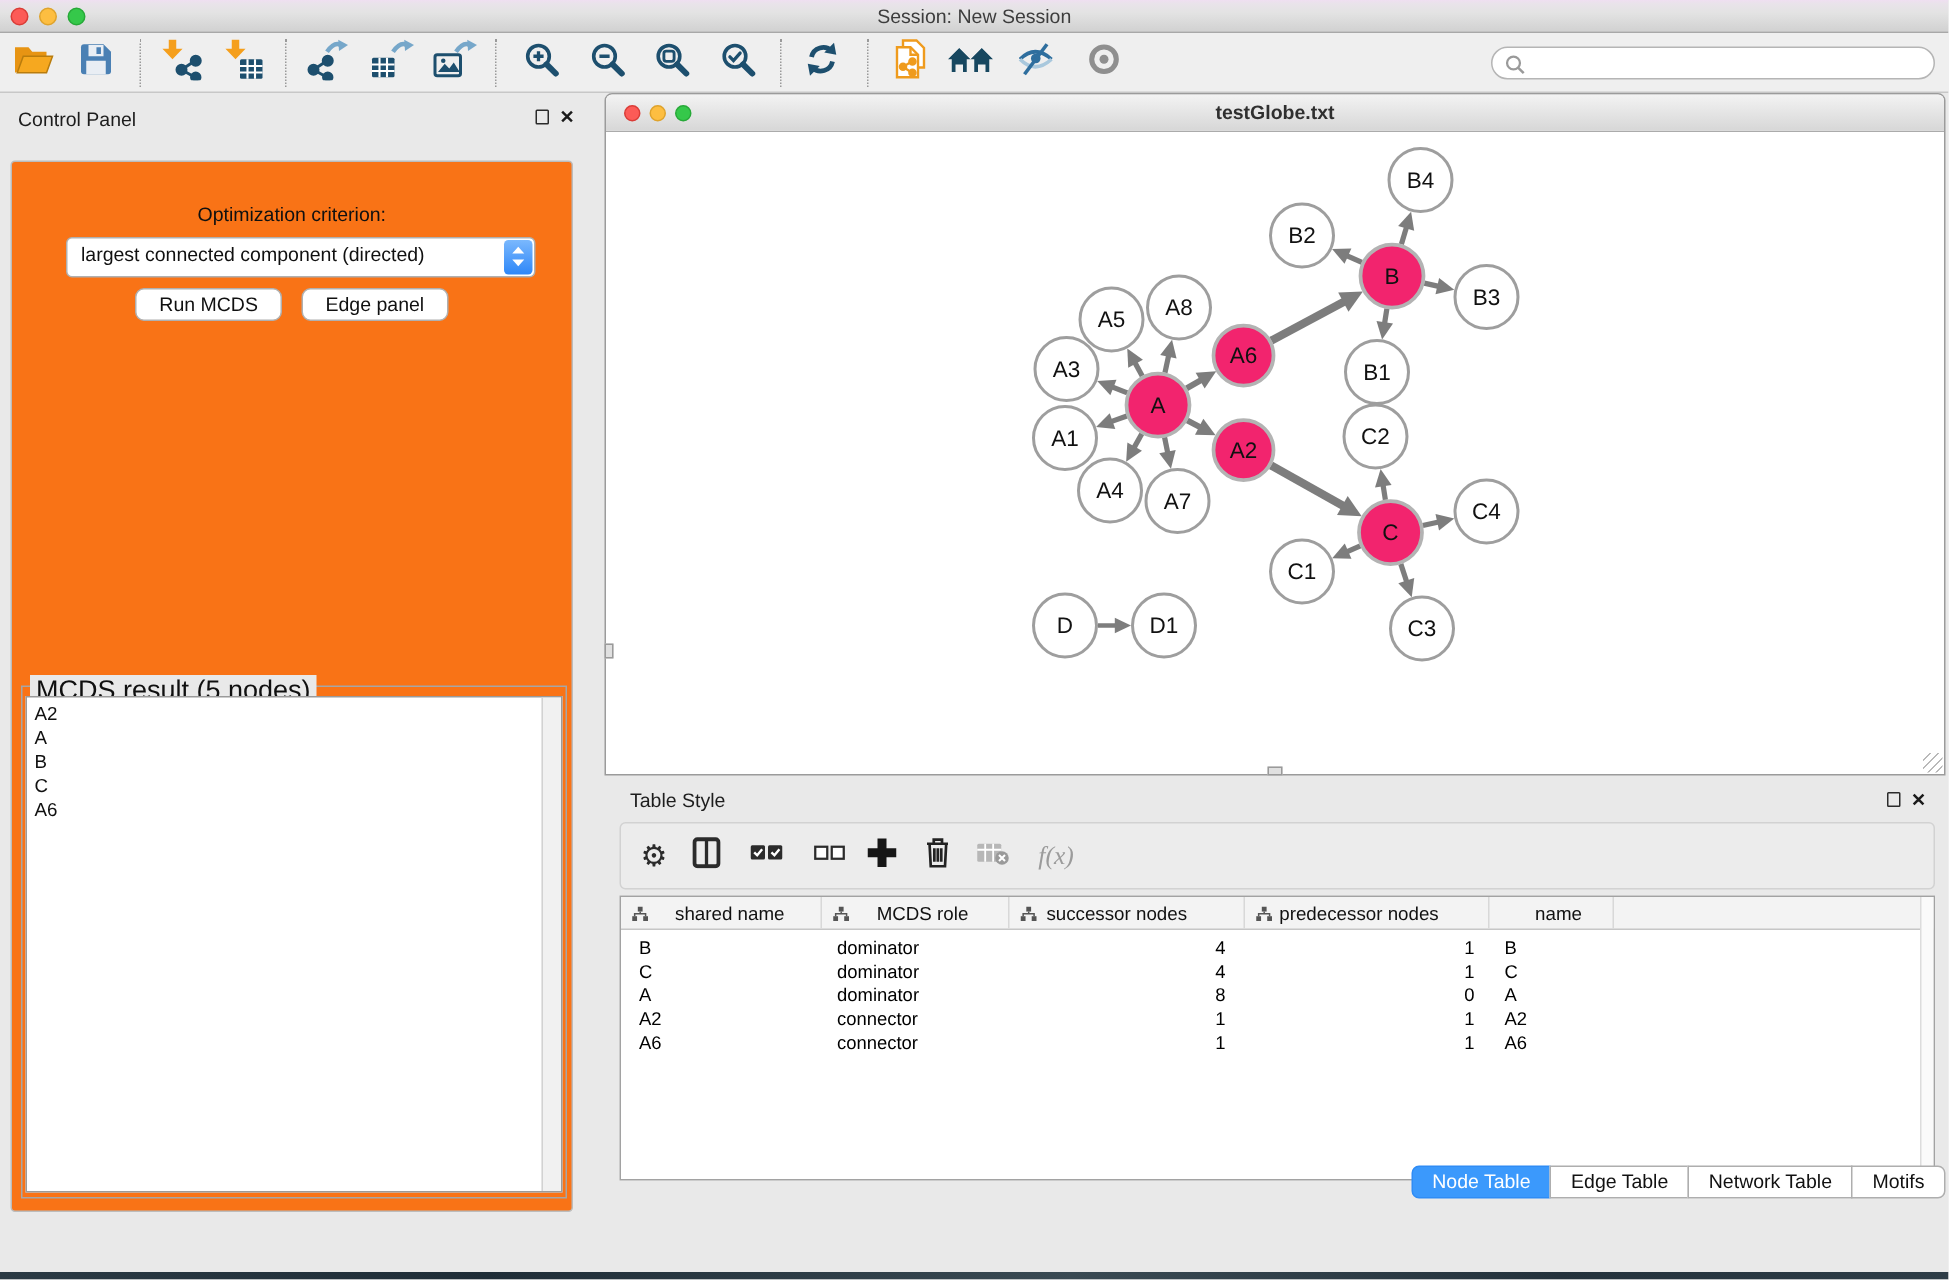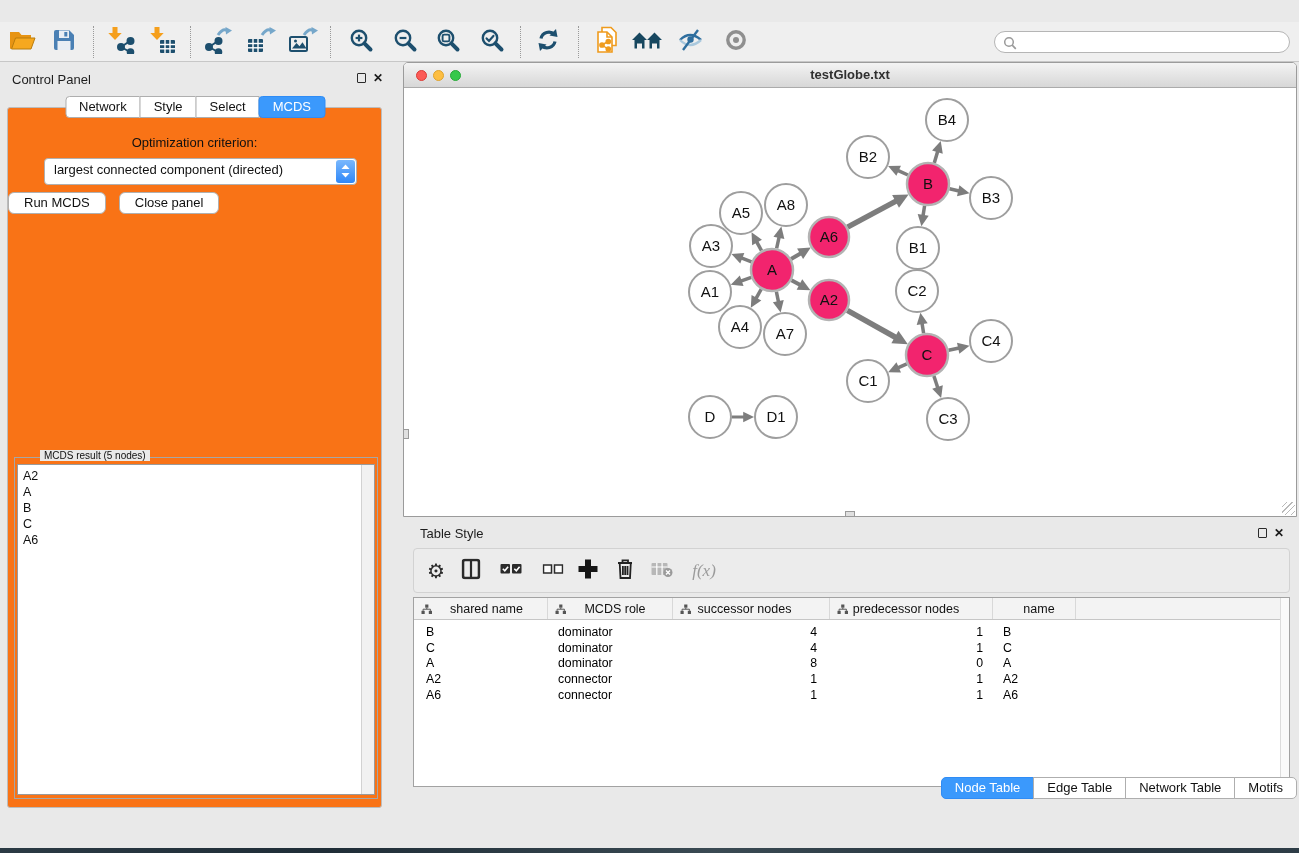--- a/index.html
+++ b/index.html
@@ -41,26 +41,26 @@
   .seg-tab.active { background:#3b99fc; border-color:#2f8cf5; color:#fff; border-radius:4px; }
   .cp-content { position:absolute; left:7px; right:9px; top:45px; bottom:10px;
     border:1px solid #bcbcbc; border-radius:3px; background:#f97316; }
   .opt-label { position:absolute; top:27px; width:100%; text-align:center; font-size:13px; color:#101010; }
   .dropdown { position:absolute; left:36px; top:50px; width:313px; height:27px; background:#fff;
     border:1px solid #b0b0b0; border-radius:4px; }
   .dropdown-text { position:absolute; left:9px; top:3px; font-size:13px; color:#101010; white-space:nowrap; }
   .dropdown-stepper { position:absolute; right:1px; top:1px; bottom:1px; width:19px; border-radius:3px;
     background:linear-gradient(180deg,#7ab8fd,#2e87f8); }
   .dropdown-stepper svg { position:absolute; left:4px; top:3px; }
-  .cp-buttons { position:absolute; top:84px; width:100%; display:flex; gap:13px; }
+  .cp-buttons { position:absolute; top:84px; width:100%; display:flex; justify-content:center; gap:13px; }
   .cp-btn { height:22px; line-height:20px; padding:0 15px; font-size:13px; background:#fff;
     border:1px solid #b0b0b0; border-radius:6px; color:#101010; }
   .result-group { position:absolute; left:6px; right:3px; top:349px; bottom:8px; border:1px solid #a6a6a6; }
   .result-title { position:absolute; top:-8px; left:5px; background:#e9e9e9; padding:0 4px;
-    font-size:10px; color:#101010;margin-left:20px; }
+    font-size:18px; color:#101010; }
   .result-list { position:absolute; left:2px; right:2px; top:6px; bottom:3px; background:#fff;
     border:1px solid #9a9a9a; overflow:hidden; }
   .result-scroll { position:absolute; right:0; top:0; bottom:0; width:13px; background:#f1f1f1;
     border-left:1px solid #d2d2d2; }
   .result-items { padding-top:3px; }
   .result-item { font-size:12.5px; line-height:16px; padding-left:5px; color:#101010; }
 
   
   .netwin { position:absolute; left:403px; top:62px; width:894px; height:455px; background:#fff;
     border:1px solid #9b9b9b; border-radius:5px 5px 0 0; }
@@ -119,20 +119,26 @@
     padding:0 10px; font-size:12.5px; color:#111; }
   .mem-dot { width:11px; height:11px; border-radius:50%; background:#1ca02c; }
   .desktop-strip { position:absolute; left:0; top:848px; width:1299px; height:5px;
     background:linear-gradient(90deg,#2b3a44,#1f2d37 25%,#3a4a53 55%,#24323c 80%,#2e3d47); }
 </style>
 </head>
 <body>
 
 <div id="app">
 
+  <div class="titlebar">
+    <span class="tl red"></span>
+    <span class="tl yellow"></span>
+    <span class="tl green"></span>
+    <div class="title-text">Session: New Session</div>
+  </div>
 
   <div class="toolbar">
     <span class="tb-icon" style="left:22px">
       <svg width="28" height="24" viewBox="0 0 28 24">
           <path d="M2 21 V4 h9 l2.5 3 H23 v4" fill="#e79413"></path>
           <path d="M3.5 21 L7.5 10 h19.5 l-4 11 z" fill="#f6a81f" stroke="#b97c0d" stroke-width="1"></path>
         </svg>
     </span>
     <span class="tb-icon" style="left:64px">
       <svg width="24" height="24" viewBox="0 0 24 24">
@@ -287,40 +293,34 @@
           <line x1="9.2" y1="9.2" x2="12.8" y2="12.8" stroke="#9a9a9a" stroke-width="1.7"></line>
         </svg>
       <input type="text" value="" style="">
     </div>
   </div>
 
   <div class="cp">
     <div class="cp-title">Control Panel</div>
     <span class="float-ic"></span>
     <span class="close-ic">✕</span>
-    <div class="cp-tabs" id="cp-tabs">
-        <div class="seg-tab">Network</div>
-        <div class="seg-tab">Style</div>
-        <div class="seg-tab">Select</div>
-        <div class="seg-tab active">MCDS</div>
-      </div>
     <div class="cp-content">
       <div class="opt-label">Optimization criterion:</div>
       <div class="dropdown">
         <span class="dropdown-text">largest connected component (directed)</span>
         <span class="dropdown-stepper">
           <svg width="11" height="16" viewBox="0 0 11 16">
               <path d="M1.5 6 L5.5 1.5 9.5 6 z" fill="#fff"></path>
               <path d="M1.5 10 L5.5 14.5 9.5 10 z" fill="#fff"></path>
             </svg>
         </span>
       </div>
       <div class="cp-buttons">
         <button class="cp-btn">Run MCDS</button>
-        <button class="cp-btn">Close panel</button>
+        <button class="cp-btn">Edge panel</button>
       </div>
       <div class="result-group">
         <span class="result-title">MCDS result (5 nodes)</span>
         <div class="result-list">
           <div class="result-items" id="result-items">
               <div class="result-item">A2</div>
               <div class="result-item">A</div>
               <div class="result-item">B</div>
               <div class="result-item">C</div>
               <div class="result-item">A6</div>

